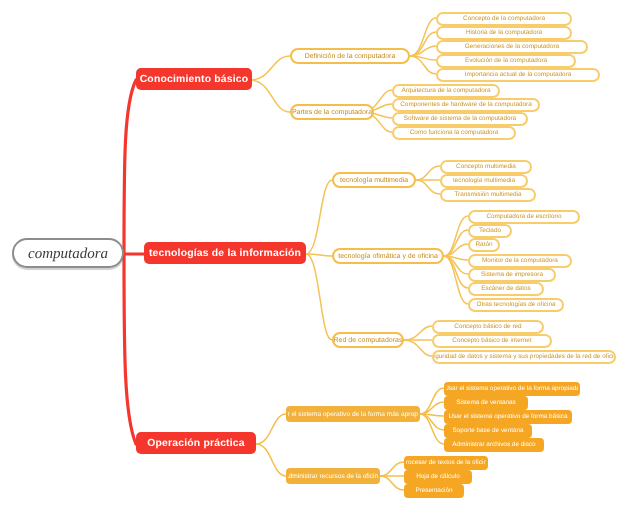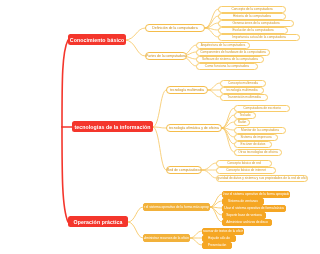--- a/index.html
+++ b/index.html
@@ -102,20 +102,21 @@
       <path d="M210,207 C216,207 216,208 222,208"></path>
       <path d="M210,207 C216,207 216,215 222,215"></path>
       <path d="M210,207 C216,207 216,222 222,222"></path>
 
       <path d="M190,238 C196,238 196,231 202,231"></path>
       <path d="M190,238 C196,238 196,238 202,238"></path>
       <path d="M190,238 C196,238 196,245 202,245"></path>
     </g>
   </svg>
 
+  <div class="node n-root" style="left:6px;top:119px;width:56px;">computadora</div>
 
   <div class="node n-main" style="left:68px;top:34px;width:58px;">Conocimiento básico</div>
 
   <div class="node n-sub" style="left:145px;top:24px;width:60px;">Definición de la computadora</div>
   <div class="node n-leaf" style="left:218px;top:5.5px;width:68px;">Concepto de la computadora</div>
   <div class="node n-leaf" style="left:218px;top:12.5px;width:68px;">Historia de la computadora</div>
   <div class="node n-leaf" style="left:218px;top:19.5px;width:76px;">Generaciones de la computadora</div>
   <div class="node n-leaf" style="left:218px;top:26.5px;width:70px;">Evolución de la computadora</div>
   <div class="node n-leaf" style="left:218px;top:33.5px;width:82px;">Importancia actual de la computadora</div>
 

